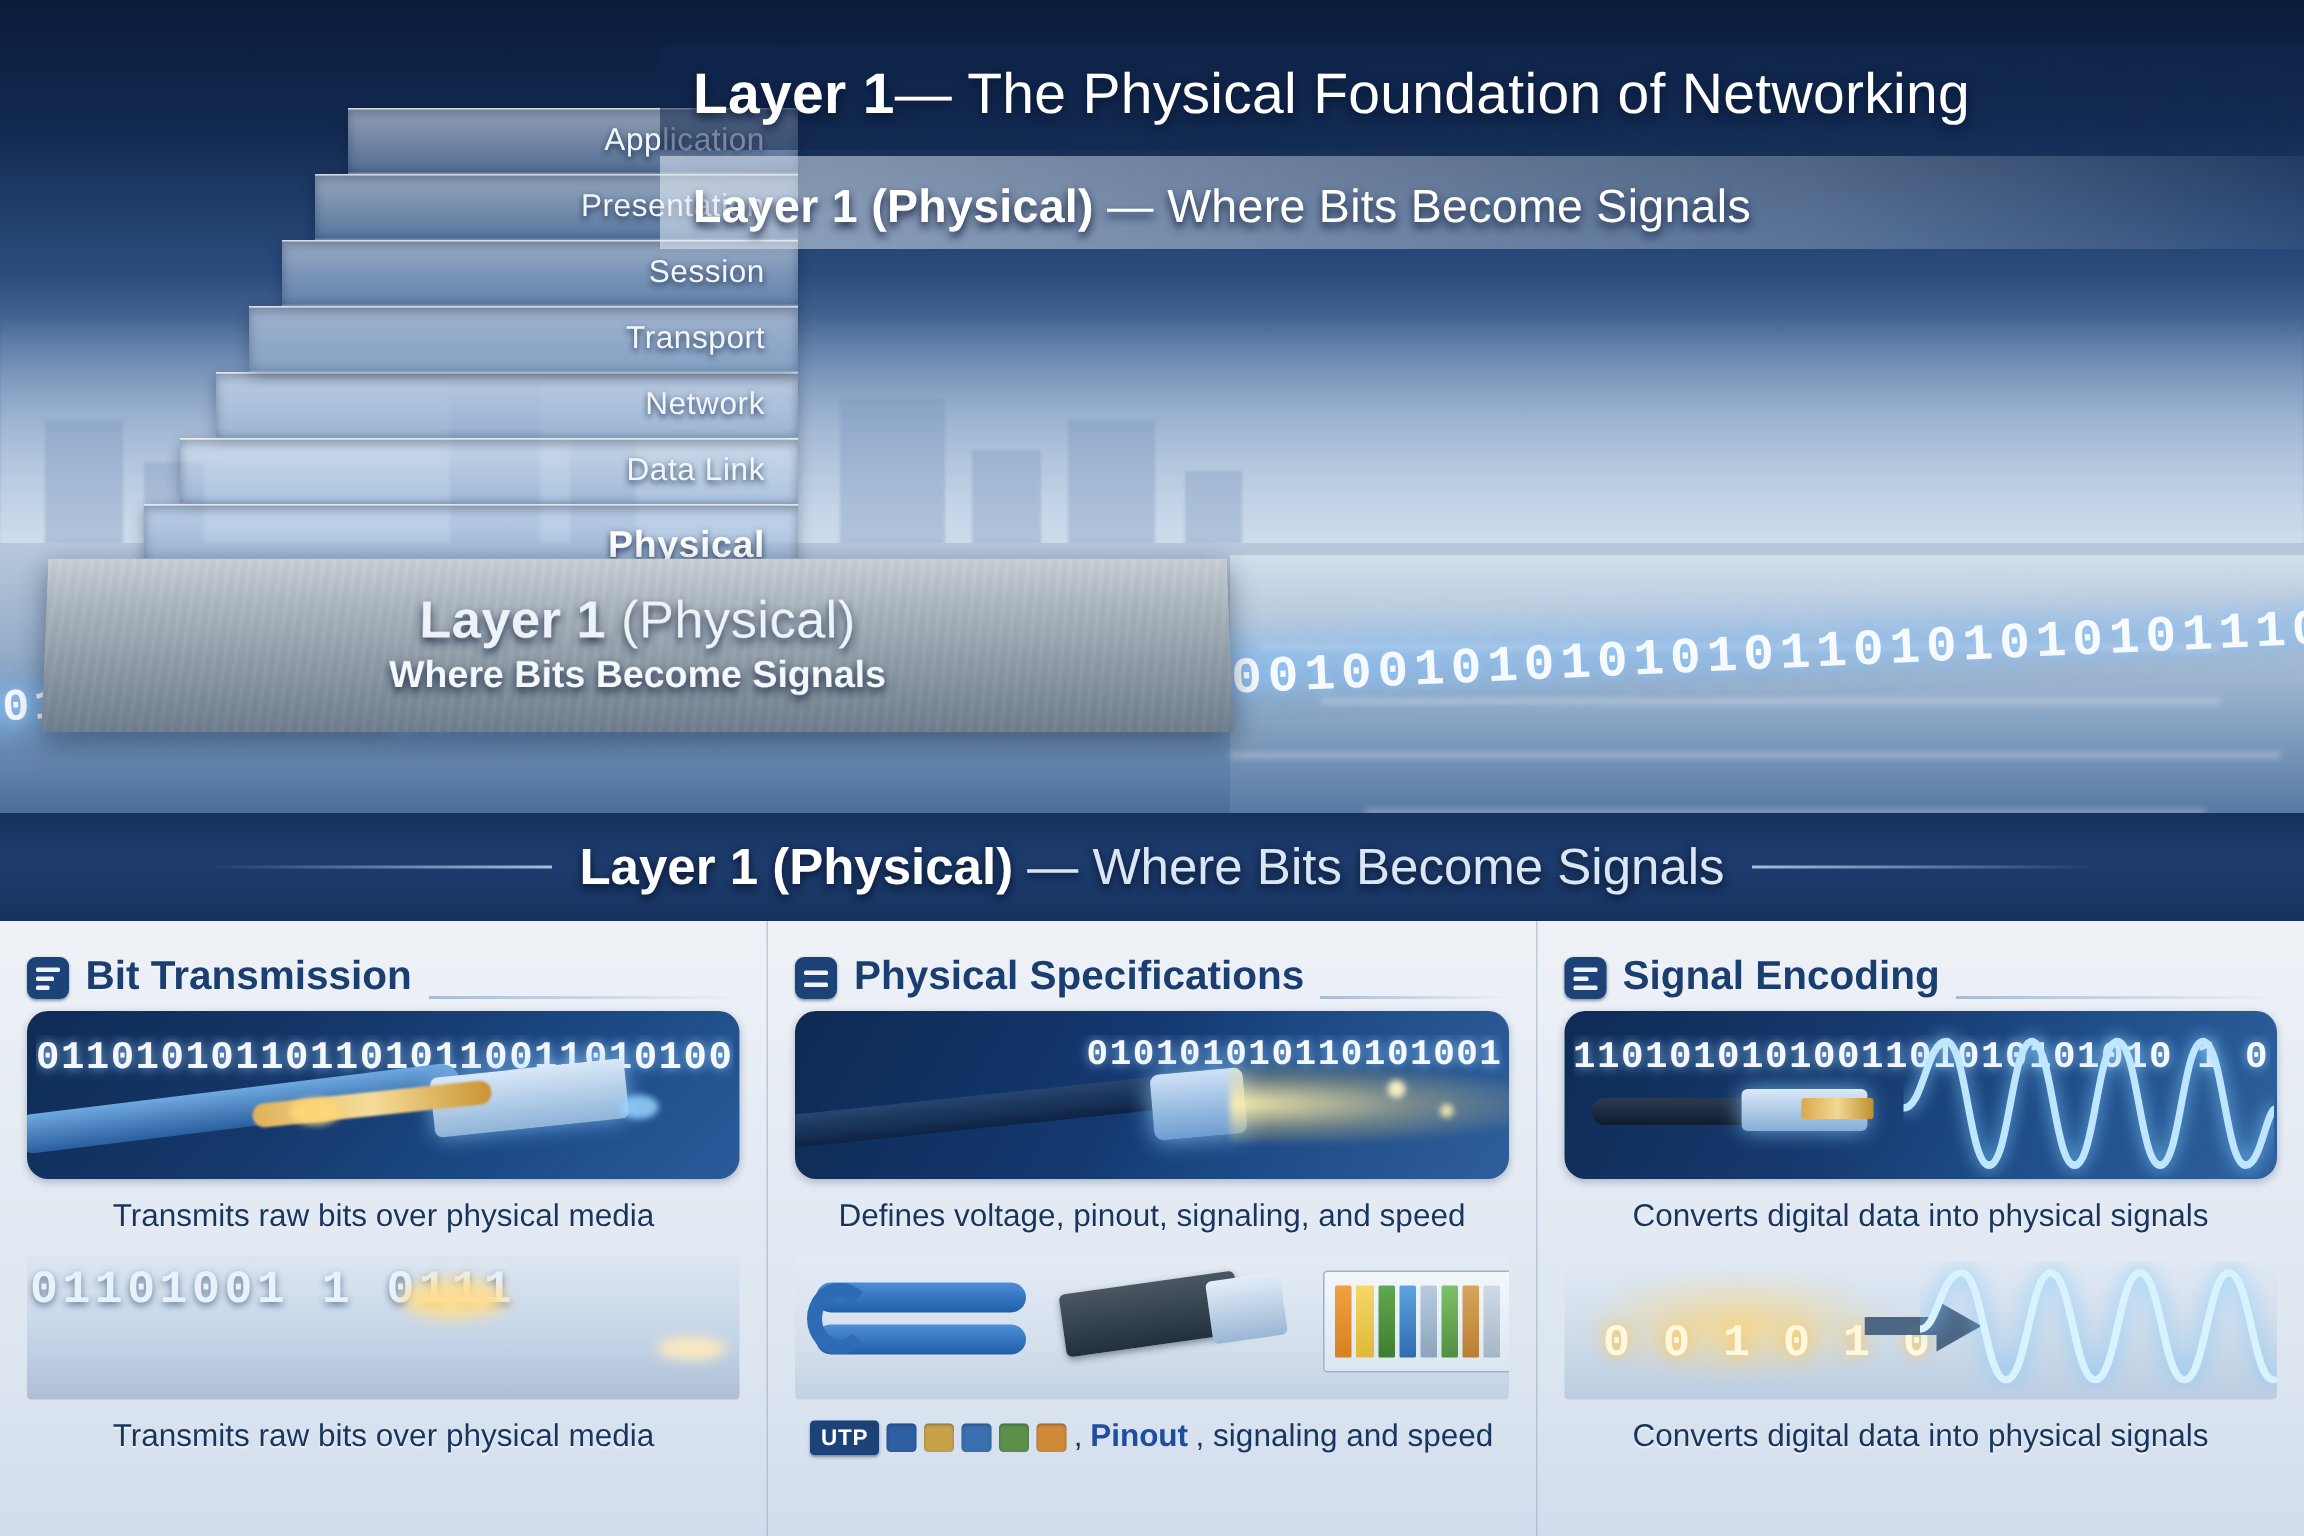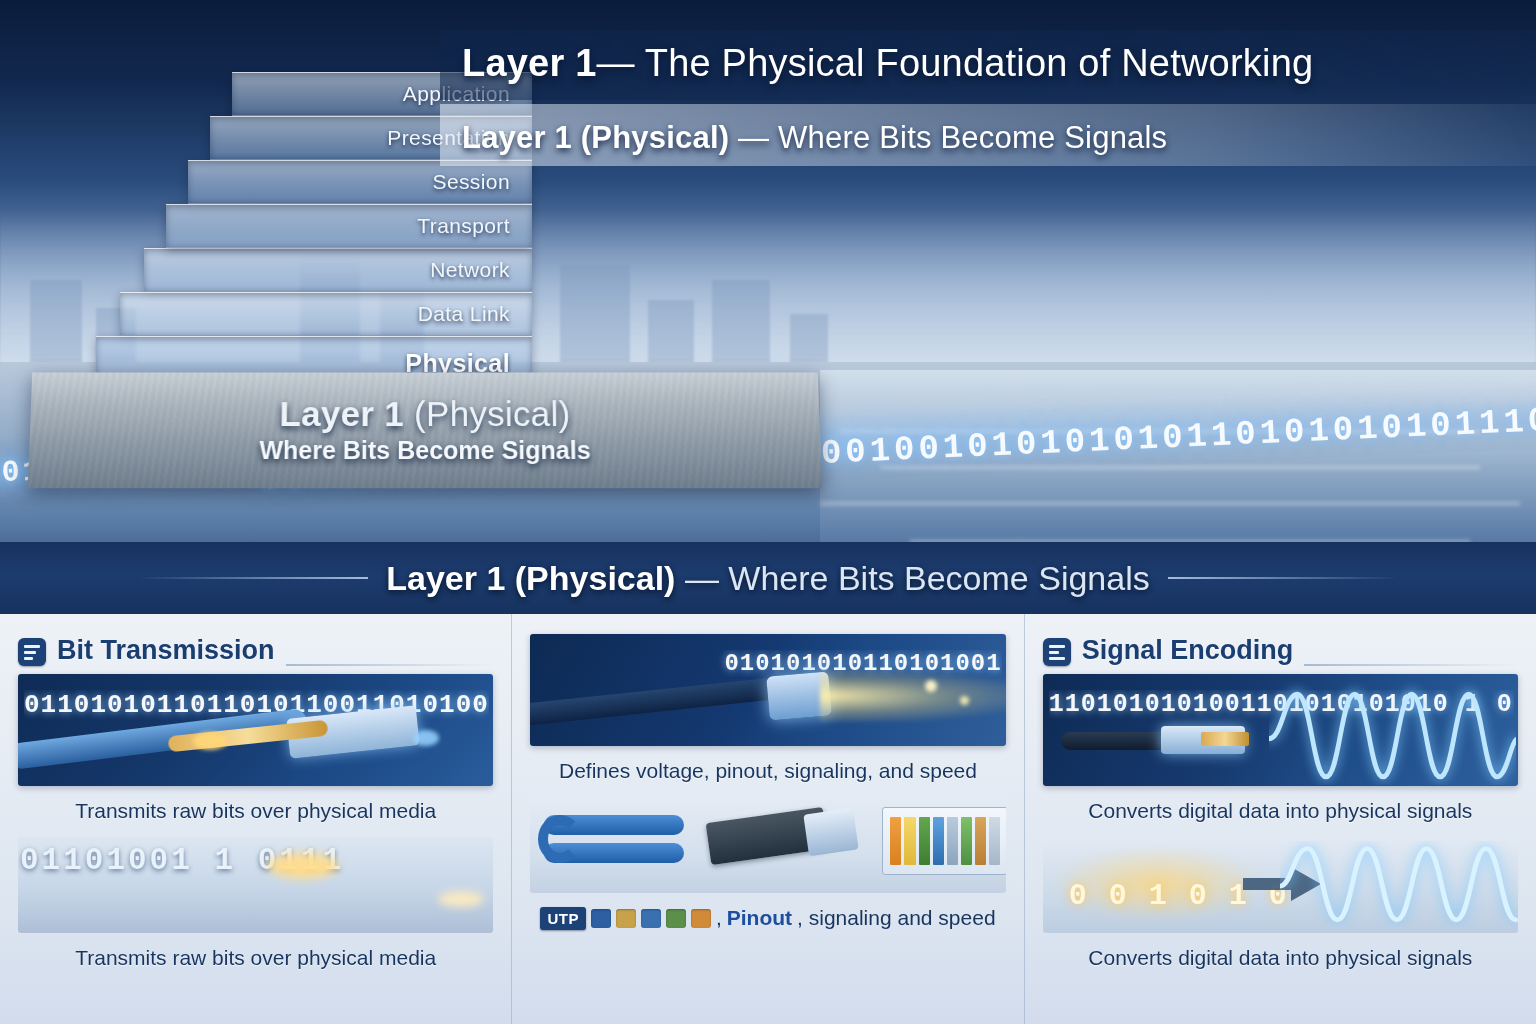--- a/index.html
+++ b/index.html
@@ -102,21 +102,21 @@
   .col-head { display:flex; align-items:flex-end; gap:11px; height:40px; }
   .head-icon { width:28px; height:28px; border-radius:6px; background:#1d4278;
                position:relative; flex:0 0 auto; box-shadow:0 1px 2px rgba(10,28,60,.4); }
   .head-icon i { position:absolute; left:6px; height:2.6px; background:#eef3fa; border-radius:1px; display:block; }
   .head-title { font-size:27px; font-weight:700; color:#1b3e71; white-space:nowrap;
                 text-shadow:0 1px 1px rgba(255,255,255,.6); }
   .head-rule { flex:1; height:2px; min-width:14px;
                background:linear-gradient(90deg,rgba(150,173,204,.8),rgba(150,173,204,0)); }
 
   
-  .media { position:relative; height:112px; margin-top:8px; border-radius:3px; overflow:hidden;
+  .media { position:relative; height:112px; margin-top:8px; border-radius:14px; overflow:hidden;
            box-shadow:0 2px 6px rgba(20,40,75,.28); background:#123059; }
   .media .bits { position:absolute; left:6px; top:16px; right:4px;
                  font-family:"Liberation Mono", monospace; font-weight:700;
                  color:rgba(255,255,255,.95); white-space:nowrap; overflow:hidden;
                  text-shadow:0 0 8px rgba(150,205,255,.9); }
   .cap { font-size:21px; color:#17355f; text-align:center; margin-top:13px; white-space:nowrap;
          text-shadow:0 1px 1px rgba(255,255,255,.7); }
 
   .media2 { position:relative; height:96px; margin-top:14px; border-radius:3px; overflow:hidden; }
 
@@ -261,20 +261,28 @@
                       font-weight:700; font-size:31px; color:#e9f1fa; letter-spacing:3px;
                       text-shadow:0 2px 5px rgba(40,70,110,.65);">01101001 1 0111</div>
           <div class="glow-dot" style="left:250px; top:16px; width:70px; height:26px; background:rgba(255,220,140,.95); filter:blur(5px);"></div>
           <div class="glow-dot" style="left:420px; top:54px; width:46px; height:16px; background:rgba(255,235,190,.9); filter:blur(4px);"></div>
         </div>
 
         <div class="cap">Transmits raw bits over physical media</div>
       </div>
 
       <div class="col">
+        <div class="col-head">
+          <span class="head-icon">
+            <i style="top:9px;  width:16px;"></i>
+            <i style="top:17px; width:16px;"></i>
+          </span>
+          <span class="head-title">Physical Specifications</span>
+          <span class="head-rule"></span>
+        </div>
 
         <div class="media" style="background:linear-gradient(120deg,#0d2a53 0%,#143870 45%,#1d4a86 65%,#2f5f9b 100%);">
           <div class="bits" style="font-size:24px; letter-spacing:1px;text-align:right;">010101010110101001</div>
           <div class="cable" style="left:-20px; top:56px; width:290px; height:22px;
                       background:linear-gradient(180deg,#26456f,#0e2344); transform:rotate(-6deg);"></div>
           <div class="cable" style="left:238px; top:40px; width:62px; height:44px; border-radius:6px;
                       background:linear-gradient(180deg,#cfe2f7,#6d9dd0);
                       box-shadow:0 0 16px rgba(150,205,255,.8); transform:rotate(-5deg);"></div>
           <div style="position:absolute; left:290px; top:36px; width:200px; height:52px;
                       background:radial-gradient(ellipse at 0% 50%, rgba(255,240,170,.95), rgba(255,226,130,.35) 45%, rgba(255,220,120,0) 80%);

